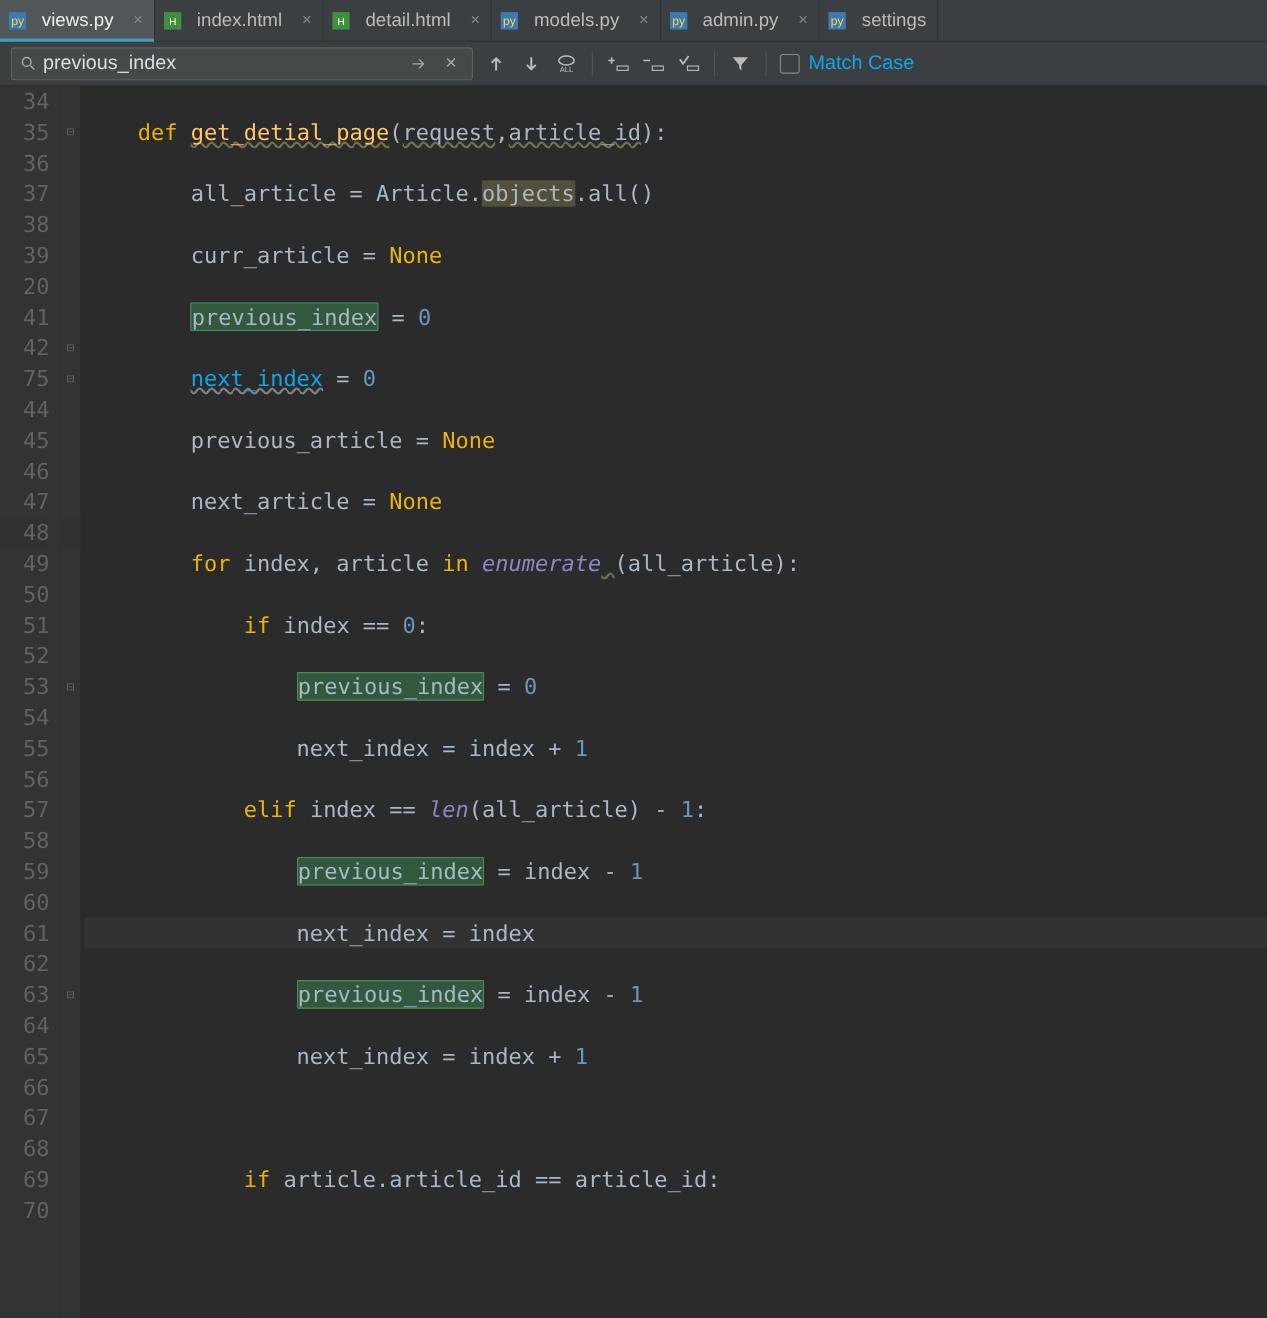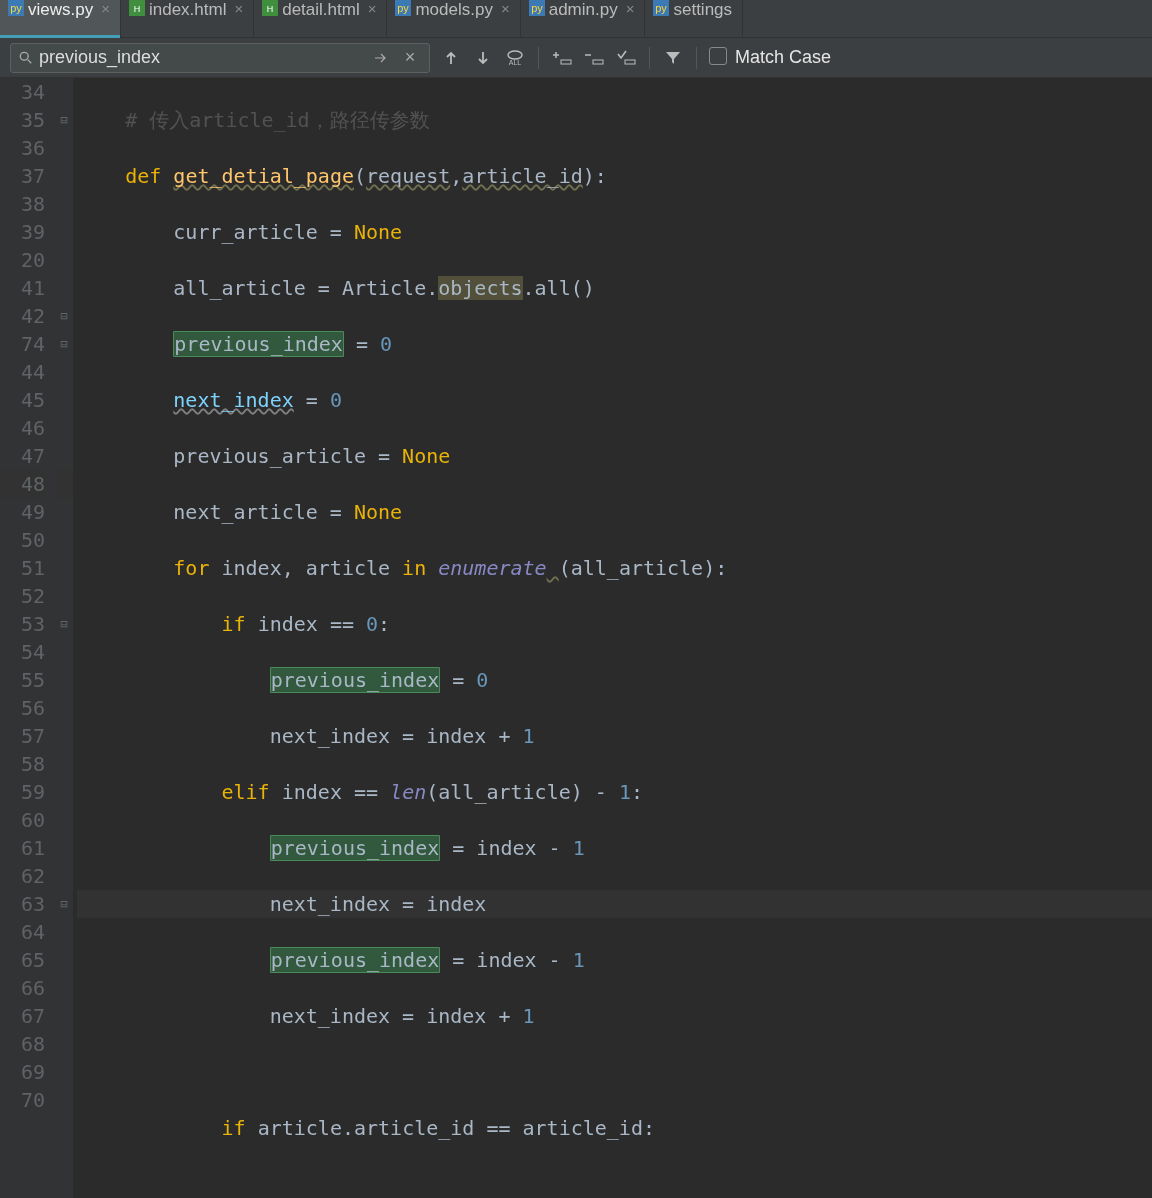--- a/index.html
+++ b/index.html
@@ -17,24 +17,24 @@
     display: flex;
     align-items: center;
     background: #3c3f41;
     height: 38px;
     border-bottom: 1px solid #323232;
     font-family: -apple-system, BlinkMacSystemFont, 'Segoe UI', sans-serif;
     font-size: 17px;
   }
   .tab {
     display: flex;
-    align-items: flex-start;
+    align-items: center;
     padding: 0 10px 0 8px;
     height: 100%;
-    gap: 4px;
+    gap: 14px;
     color: #bbb;
     border-right: 1px solid #323232;
     cursor: pointer;
     position: relative;
   }
   .tab.active {
     background: #515658;
     color: #eee;
   }
   .tab.active::after {
@@ -88,21 +88,21 @@
     cursor: pointer;
     width: 22px;
     height: 22px;
     display: flex; align-items: center; justify-content: center;
   }
   .fb-icon svg { display: block; }
   .fb-sep {
     width: 1px; height: 22px; background: #555;
     margin: 0 2px;
   }
-  .matchcase { display: flex; align-items: flex-start; gap: 8px; color: #e5e5e5; }
+  .matchcase { display: flex; align-items: center; gap: 8px; color: #0ea5e9; }
   .chk {
     width: 18px; height: 18px; border: 1px solid #888; border-radius: 3px;
     background: #3c3f41;
   }
   
   .editor {
     display: flex;
     height: calc(1198px - 78px);
     background: #2b2b2b;
     font-size: 20px;
@@ -133,21 +133,21 @@
   }
   .row { height: 28px; }
   .row.current { background: #323232; }
   .kw { color: #eab308; }
   .fn { color: #ffc66d; text-decoration: underline wavy #707050; text-decoration-skip-ink: none; }
   .param { color: #a9b7c6; text-decoration: underline wavy #707050; text-decoration-skip-ink: none;}
   .num { color: #6897bb; }
   .cmt { color: #808080; }
   .builtin { color: #8888c6; font-style: italic; }
   .hl { background: #32593d; border: 1px solid #4b8a5a; padding: 0; border-radius: 1px; }
-  .unused { color: #7dd3fc; text-decoration: underline wavy #808080; }
+  .unused { color: #0ea5e9; text-decoration: underline wavy #808080; }
   .warnbox { background: #52503a;}
   .fold-ind {
     color: #606366;
     display: inline-block;
     width: 12px;
     text-align: center;
   }
 </style>
 </head>
 <body>
@@ -268,21 +268,21 @@
   <div class="gutter" id="gutter">
       <div class="row">34</div>
       <div class="row">35</div>
       <div class="row">36</div>
       <div class="row">37</div>
       <div class="row">38</div>
       <div class="row">39</div>
       <div class="row">20</div>
       <div class="row">41</div>
       <div class="row">42</div>
-      <div class="row">74</div>
+      <div class="row">75</div>
       <div class="row">44</div>
       <div class="row">45</div>
       <div class="row">46</div>
       <div class="row">47</div>
       <div class="row current">48</div>
       <div class="row">49</div>
       <div class="row">50</div>
       <div class="row">51</div>
       <div class="row">52</div>
       <div class="row">53</div>
@@ -337,24 +337,23 @@
       <div class="row"><span class="fold-ind">⊟</span></div>
       <div class="row"><span class="fold-ind"></span></div>
       <div class="row"><span class="fold-ind"></span></div>
       <div class="row"><span class="fold-ind"></span></div>
       <div class="row"><span class="fold-ind"></span></div>
       <div class="row"><span class="fold-ind"></span></div>
       <div class="row"><span class="fold-ind"></span></div>
       <div class="row"><span class="fold-ind"></span></div>
     </div>
   <div class="code">
-<div class="row" style="opacity:.45"><span>    <span class="cmt"># 传入article_id，路径传参数</span></span></div>
 <div class="row"><span>    <span class="kw">def</span> <span class="fn">get_detial_page</span>(<span class="param">request</span>,<span class="param">article_id</span>):</span></div>
+<div class="row"><span>        <span>all_article = Article.</span><span class="warnbox">objects</span><span>.all()</span></span></div>
 <div class="row"><span>        <span>curr_article = </span><span class="kw">None</span></span></div>
-<div class="row"><span>        <span>all_article = Article.</span><span class="warnbox">objects</span><span>.all()</span></span></div>
 <div class="row"><span>        <span class="hl">previous_index</span><span> = </span><span class="num">0</span></span></div>
 <div class="row"><span>        <span class="unused">next_index</span><span> = </span><span class="num">0</span></span></div>
 <div class="row"><span>        <span>previous_article = </span><span class="kw">None</span></span></div>
 <div class="row"><span>        <span>next_article = </span><span class="kw">None</span></span></div>
 <div class="row"><span>        <span class="kw">for</span><span> index, article </span><span class="kw">in</span><span class="builtin"> enumerate</span><span style="text-decoration:underline wavy #707050;"> </span><span>(all_article):</span></span></div>
 <div class="row"><span>            <span class="kw">if</span><span> index == </span><span class="num">0</span>:</span></div>
 <div class="row"><span>                <span class="hl">previous_index</span><span> = </span><span class="num">0</span></span></div>
 <div class="row"><span>                <span>next_index = index + </span><span class="num">1</span></span></div>
 <div class="row"><span>            <span class="kw">elif</span><span> index == </span><span class="builtin">len</span><span>(all_article) - </span><span class="num">1</span>:</span></div>
 <div class="row"><span>                <span class="hl">previous_index</span><span> = index - </span><span class="num">1</span></span></div>

